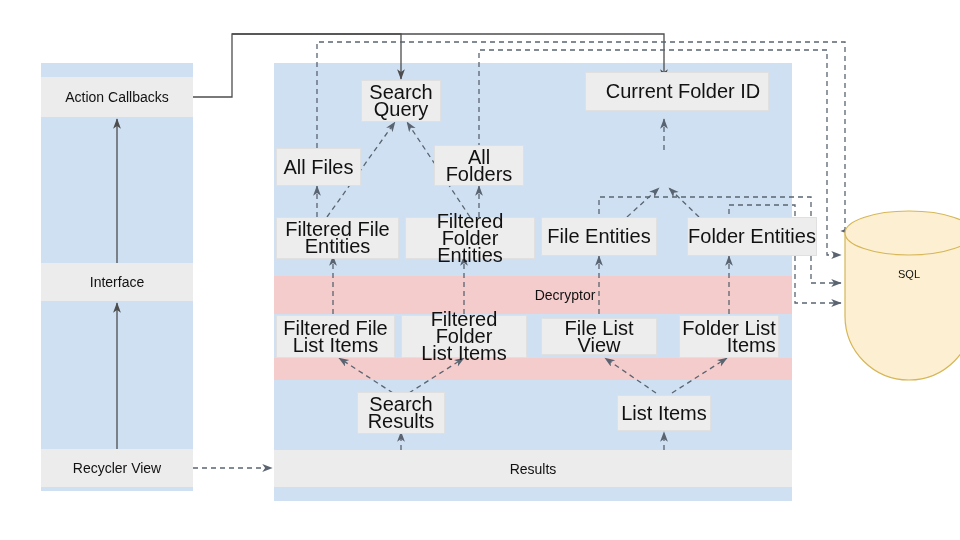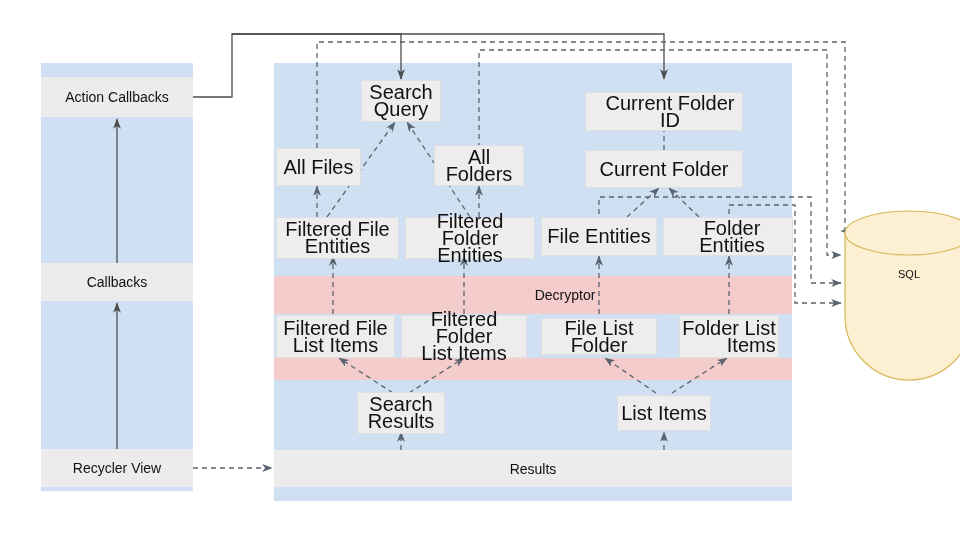--- a/index.html
+++ b/index.html
@@ -40,21 +40,21 @@
 <body>
 
 <div id="stage">
 
   <div class="band blue" style="left:14px;top:63px;width:152px;height:428px;"></div>
 
   <div class="band gray" style="left:14px;top:77px;width:152px;height:40px;"></div>
   <div class="bandlabel" style="left:14px;top:77px;width:152px;height:40px;">Action Callbacks</div>
 
   <div class="band gray" style="left:14px;top:263px;width:152px;height:38px;"></div>
-  <div class="bandlabel" style="left:14px;top:263px;width:152px;height:38px;">Callbacks</div>
+  <div class="bandlabel" style="left:14px;top:263px;width:152px;height:38px;">Interface</div>
 
   <div class="band gray" style="left:14px;top:449px;width:152px;height:38px;"></div>
   <div class="bandlabel" style="left:14px;top:449px;width:152px;height:38px;">Recycler View</div>
 
   <div class="band blue" style="left:247px;top:63px;width:518px;height:438px;"></div>
 
   <div class="band pink" style="left:247px;top:276px;width:518px;height:38px;"></div>
   <div class="bandlabel" style="left:247px;top:276px;width:582px;height:38px;">Decryptor</div>
 
   <div class="band pink" style="left:247px;top:358px;width:518px;height:22px;"></div>
@@ -116,46 +116,45 @@
       <path d="M290,148 L290,42 L818,42 L818,231 L814,231"></path>
       <path d="M452,148 L452,50 L800,50 L800,255 L814,255"></path>
       <path d="M572,214 L572,197 L784,197 L784,283 L814,283"></path>
       <path d="M702,214 L702,205 L768,205 L768,303 L814,303"></path>
     </g>
   </svg>
 
   <div class="node" style="left:334px;top:80px;width:80px;height:42px;">Search
 Query</div>
 
-  <div class="node" style="left:558px;top:92px;width:158px;height:39px;padding-left:12px;">Current Folder ID</div>
+  <div class="node" style="left:558px;top:72px;width:184px;height:39px;padding-left:12px;">Current Folder ID</div>
 
   <div class="node" style="left:249px;top:148px;width:85px;height:38px;">All Files</div>
 
   <div class="node" style="left:407px;top:145px;width:90px;height:41px;">All
 Folders</div>
 
-  <div class="node" style="left:558px;top:150px;width:158px;height:38px;">Current Folder</div>
 
   <div class="node" style="left:249px;top:217px;width:123px;height:42px;">Filtered File
 Entities</div>
 
   <div class="node" style="left:378px;top:217px;width:130px;height:42px;">Filtered Folder
 Entities</div>
 
   <div class="node" style="left:514px;top:217px;width:116px;height:39px;">File Entities</div>
 
-  <div class="node" style="left:636px;top:217px;width:130px;height:39px;padding-left:8px;">Folder Entities</div>
+  <div class="node" style="left:660px;top:217px;width:130px;height:39px;">Folder Entities</div>
 
   <div class="node" style="left:249px;top:315px;width:119px;height:43px;">Filtered File
 List Items</div>
 
   <div class="node" style="left:374px;top:315px;width:126px;height:43px;">Filtered Folder
 List Items</div>
 
-  <div class="node" style="left:514px;top:318px;width:116px;height:37px;">File List Folder</div>
+  <div class="node" style="left:514px;top:318px;width:116px;height:37px;">File List View</div>
 
   <div class="node" style="left:652px;top:315px;width:100px;height:43px;text-align:right;">Folder List
 Items</div>
 
   <div class="node" style="left:330px;top:392px;width:88px;height:42px;">Search
 Results</div>
 
   <div class="node" style="left:590px;top:395px;width:94px;height:36px;">List Items</div>
 
   <svg class="layer" width="960" height="540" viewBox="0 0 960 540">

